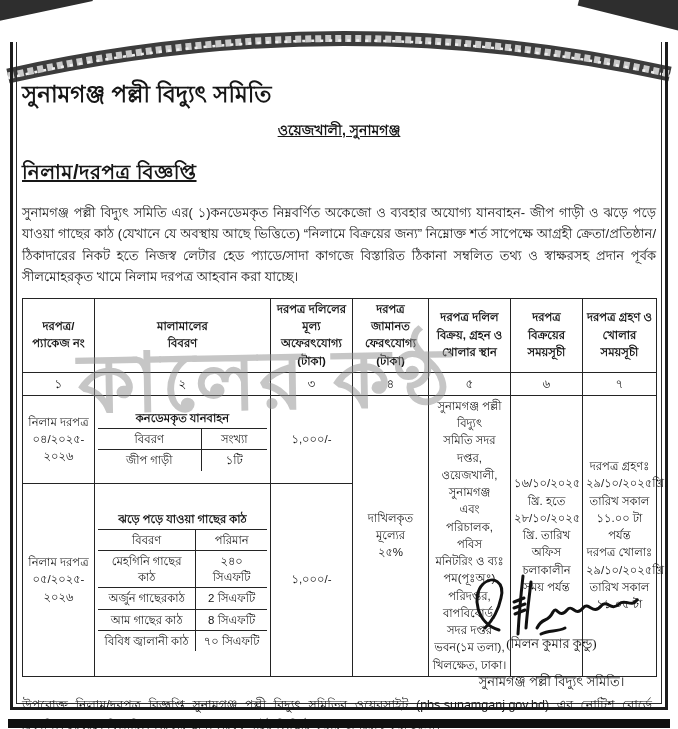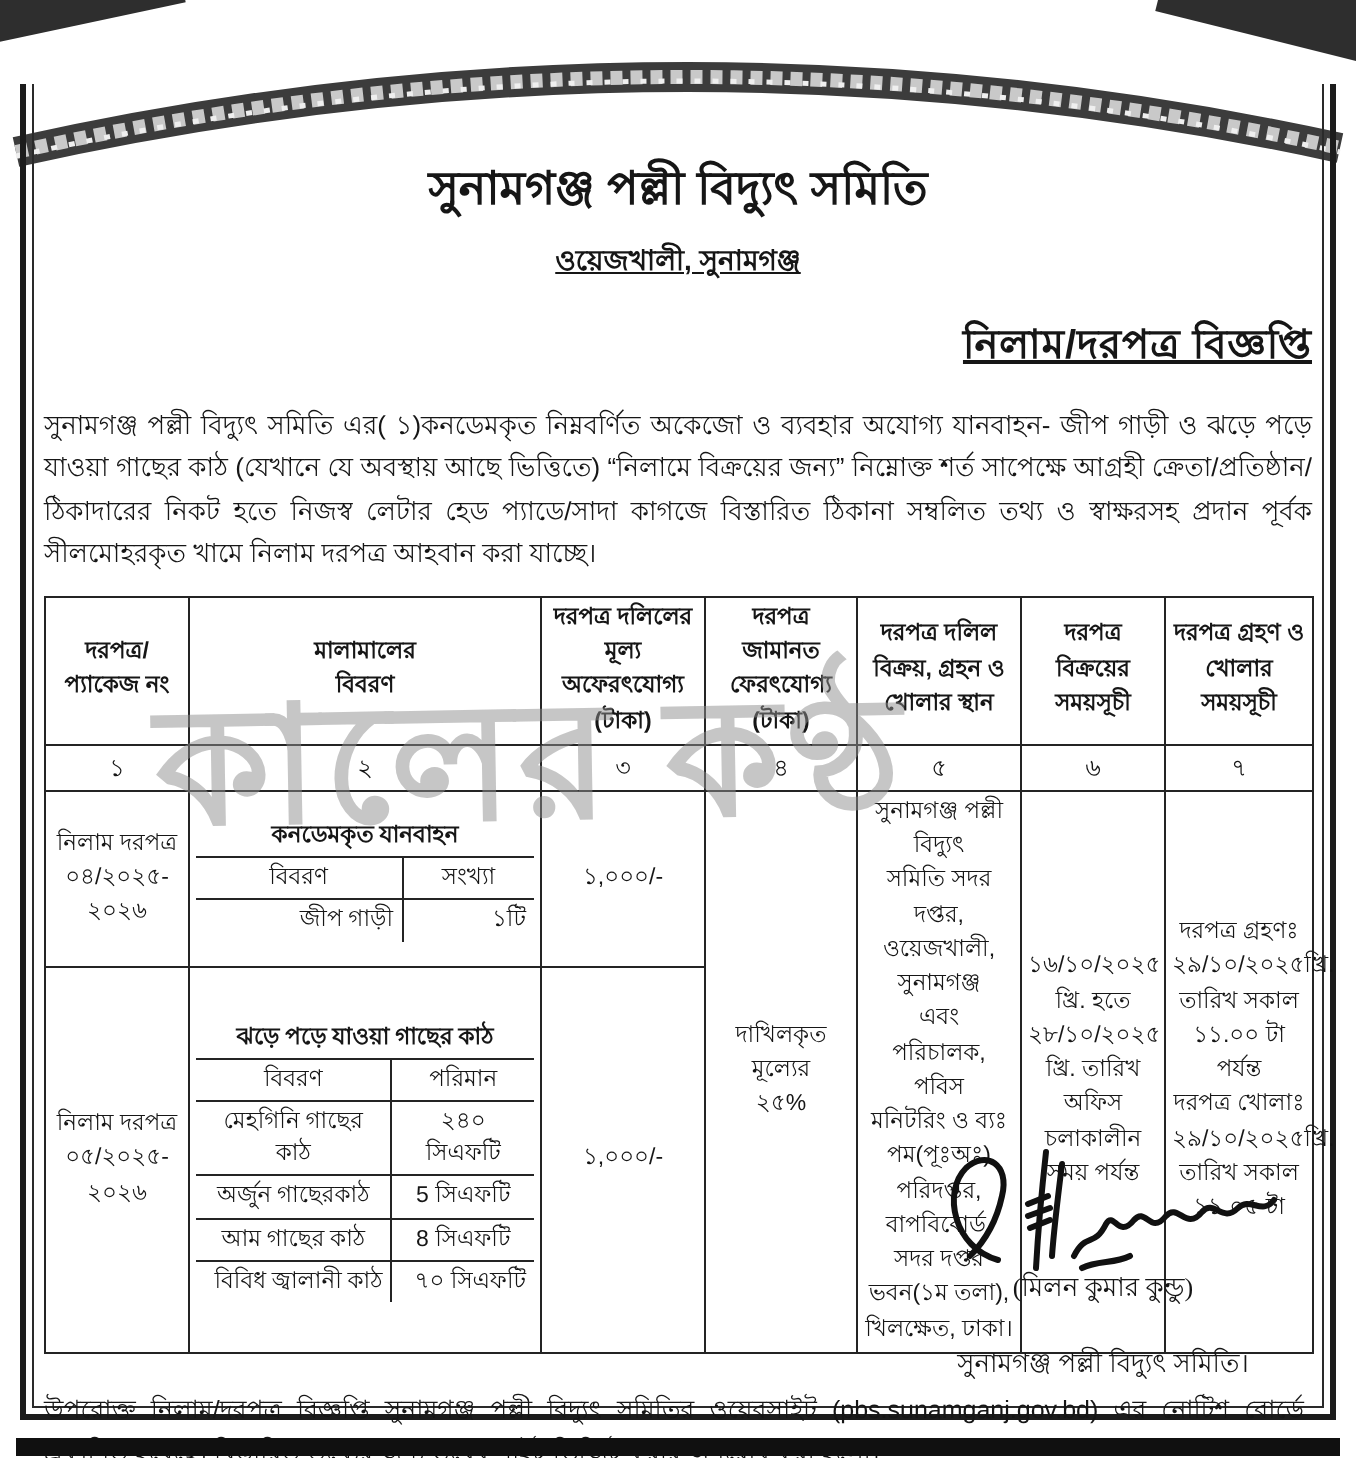--- a/index.html
+++ b/index.html
@@ -14,40 +14,40 @@
   .arc { position:absolute; left:0; top:0; pointer-events:none; }
   .frame-outer {
     position:absolute; left:10px; right:10px; top:42px; bottom:19px;
     border-left:3px solid #1c1c1c; border-right:3px solid #1c1c1c; border-bottom:3px solid #1c1c1c;
   }
   .frame-inner {
     position:absolute; left:3px; right:3px; top:0; bottom:3px;
     border-left:1px solid #2a2a2a; border-right:1px solid #2a2a2a; border-bottom:1px solid #2a2a2a;
   }
   .content { position:absolute; left:22px; right:22px; top:70px; }
-  .org-name { text-align:center; font-size:23px; font-weight:bold; margin:6px 0 2px 0; }
+  .org-name { text-align:left; font-size:23px; font-weight:bold; margin:6px 0 2px 0; }
   .org-address { text-align:center; font-size:14px; font-weight:bold; text-decoration:underline; margin:4px 0 0 0; }
-  .notice-title { text-align:right; font-size:20px; font-weight:800; text-decoration:underline; margin:14px 0 0 0; letter-spacing:0.5px; }
+  .notice-title { text-align:left; font-size:20px; font-weight:800; text-decoration:underline; margin:14px 0 0 0; letter-spacing:0.5px; }
   .intro { font-size:13px; line-height:1.65; text-align:justify; margin:12px 0 0 0; }
   table.main { border-collapse:collapse; width:634px; margin:10px auto 0 auto; table-layout:fixed; font-size:11.5px; }
   table.main th, table.main td { border:1.5px solid #242424; padding:2px 3px; text-align:center; vertical-align:middle; line-height:1.5; }
   table.main th { font-weight:bold; height:56px; }
   .ml { white-space:pre-line; }
   .numrow td { height:17px; font-size:12px; padding:1px; }
   td.pkg { vertical-align:middle; }
   td.goods { padding:0; vertical-align:top; }
   td.price { vertical-align:top; padding-top:3px;margin-left:20px; }
   td.place, td.open { vertical-align:top; padding-top:4px; }
   td.sched { vertical-align:middle; }
   table.sub { border-collapse:collapse; width:100%; }
   table.sub td { border:1.5px solid #242424; padding:2px 4px; height:16px; text-align:center; font-size:11.5px; line-height:1.4; }
   table.sub tr:first-child td { border-top:none; }
   table.sub td:first-child { border-left:none;font-family:Liberation Serif, serif; }
   table.sub td:last-child { border-right:none; }
-  table.sub tr:last-child td { border-bottom:none;text-align:right; }
+  table.sub tr:last-child td { border-bottom:none; }
   .goods-title { font-weight:bold; }
   .footer-para { font-size:12.5px; line-height:1.7; text-align:justify; margin:18px 0 0 0; padding-right:4px; }
   .watermark {
     position:absolute; left:78px; top:318px; z-index:9; pointer-events:none;
     font-size:82px; font-weight:800; color:#8f8f8f; opacity:0.5; white-space:nowrap;
     letter-spacing:3px; transform:rotate(-1deg);
   }
   .sig-block { position:absolute; right:14px; top:572px; width:225px; text-align:center; z-index:2; }
   .sig-scrawl { display:block; margin:0 auto -6px auto; }
   .sig-name { font-size:13px; margin-top:0;font-family:Liberation Serif, serif; }
@@ -183,21 +183,21 @@
           <tr>
             <td>বিবরণ</td>
             <td>পরিমান</td>
           </tr>
           <tr>
             <td>মেহগিনি গাছের কাঠ</td>
             <td>২৪০ সিএফটি</td>
           </tr>
           <tr>
             <td>অর্জুন গাছেরকাঠ</td>
-            <td>5 সিএফটি</td>
+            <td>2 সিএফটি</td>
           </tr>
           <tr>
             <td>আম গাছের কাঠ</td>
             <td>8 সিএফটি</td>
           </tr>
           <tr>
             <td>বিবিধ জ্বালানী কাঠ</td>
             <td>৭০ সিএফটি</td>
           </tr>
         </tbody>

